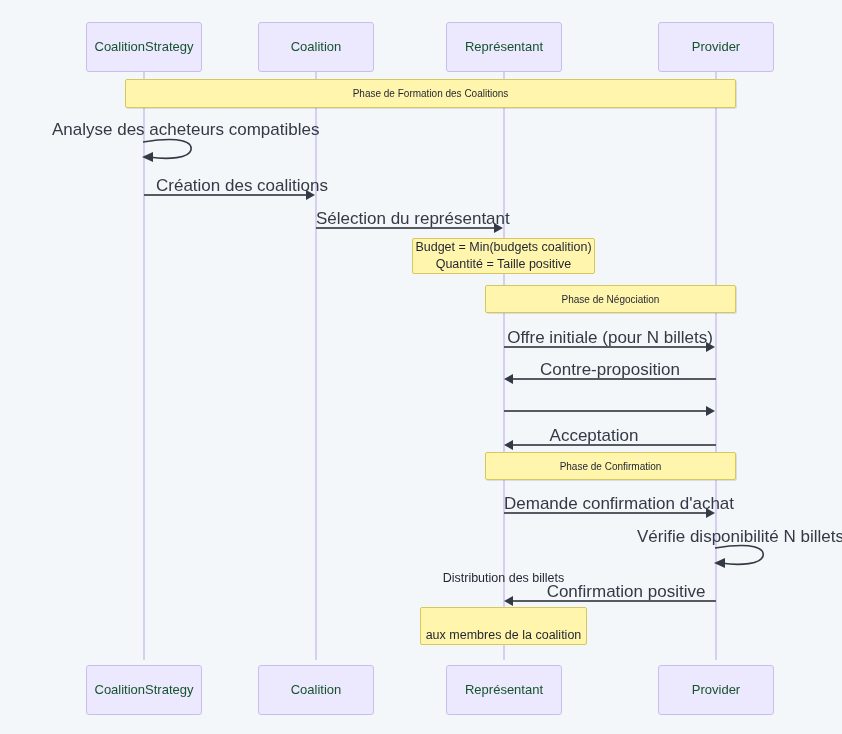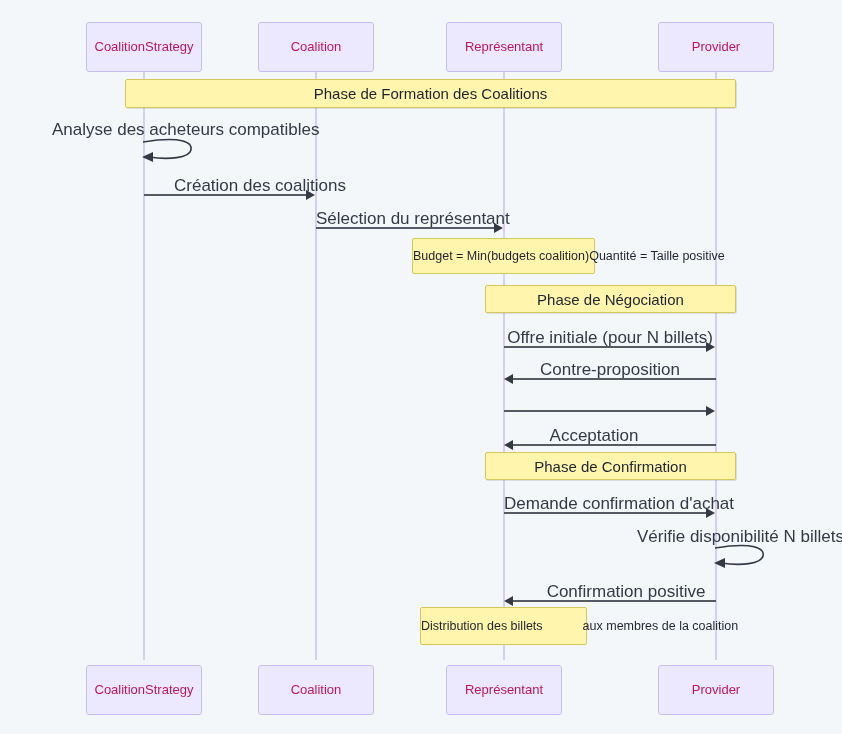--- a/index.html
+++ b/index.html
@@ -28,51 +28,51 @@
     background: #ece8fd;
     border: 1px solid #c8bdf0;
     border-radius: 3px;
     display: flex;
     align-items: center;
     justify-content: center;
     box-sizing: border-box;
   }
   .actor-label {
     font-size: 13px;
-    color: #be185d;
+    color: #14532d;
     text-align: center;
     line-height: 1.1;
     white-space: nowrap;
   }
   .phase-bar {
     position: absolute;
     background: #fff5ad;
     border: 1px solid #d6c85a;
     border-radius: 2px;
     display: flex;
     align-items: center;
     justify-content: center;
     box-sizing: border-box;
     box-shadow: 1px 1px 0 rgba(0,0,0,0.10);
   }
   .phase-label {
-    font-size: 15px;
+    font-size: 10px;
     color: #1f2430;
     text-align: center;
     white-space: nowrap;
   }
   .note-box {
     position: absolute;
     background: #fff5ad;
     border: 1px solid #d6c85a;
     border-radius: 2px;
     display: flex;
-    flex-direction: row;
+    flex-direction: column;
     align-items: center;
-    justify-content: space-between;
+    justify-content: flex-end;
     box-sizing: border-box;
   }
   .note-line {
     font-size: 12.5px;
     color: #1f2430;
     text-align: center;
     white-space: nowrap;
     line-height: 1.35;
   }
   .msg-label {
@@ -136,21 +136,21 @@
   </div>
 
   <div class="msg-label" style="left:52px; top:120px; width:200px; text-align:left;">Analyse des acheteurs compatibles</div>
   <div class="selfloop" style="left:141px; top:136px;">
     <svg width="60" height="30" viewBox="0 0 60 30">
       <path d="M2,6 C40,0 52,6 50,14 C48,22 28,24 8,21" fill="none" stroke="#333a45" stroke-width="1.6"></path>
       <polygon points="12,16 12,26 1,21" fill="#333a45"></polygon>
     </svg>
   </div>
 
-  <div class="msg-label" style="left:144px; top:176px; width:196px;padding-left:18px;">Création des coalitions</div>
+  <div class="msg-label" style="left:144px; top:176px; width:196px;">Création des coalitions</div>
   <div class="msg-line" style="left:144px; top:194px; width:163px;"></div>
   <div class="arrowhead right" style="left:306px; top:190px;"></div>
 
   <div class="msg-label" style="left:316px; top:209px; width:188px;">Sélection du représentant</div>
   <div class="msg-line" style="left:316px; top:227px; width:179px;"></div>
   <div class="arrowhead right" style="left:494px; top:223px;"></div>
 
   <div class="note-box" style="left:412px; top:238px; width:183px; height:36px;">
     <span class="note-line">Budget = Min(budgets coalition)</span>
     <span class="note-line">Quantité = Taille positive</span>

